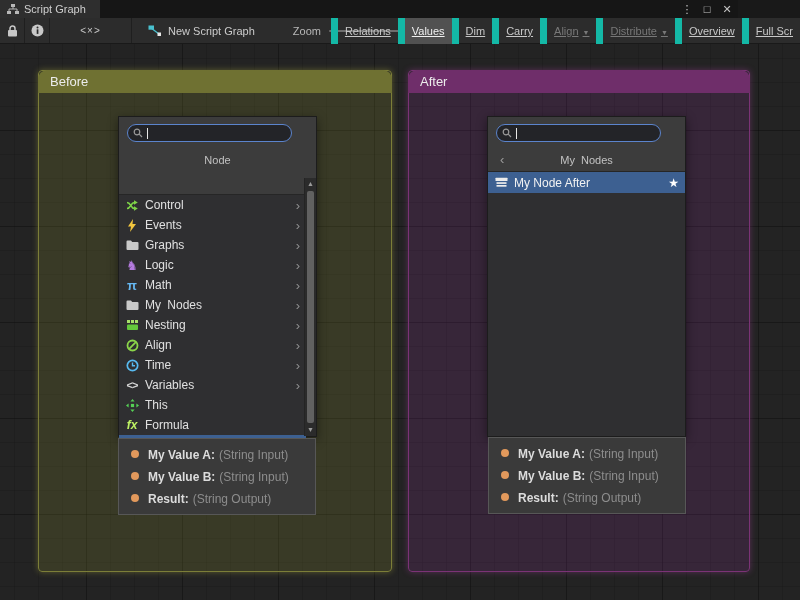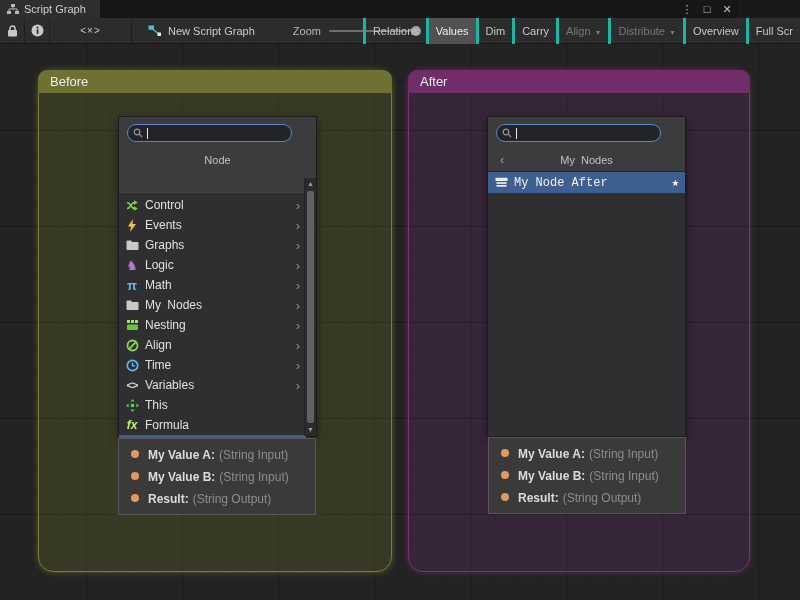--- a/index.html
+++ b/index.html
@@ -16,37 +16,37 @@
   
   .toolbar { position:absolute; left:0; top:18px; width:800px; height:26px; background:#2c2c2c; border-bottom:1px solid #191919; display:flex; align-items:stretch; }
   .tb-btn { display:flex; align-items:center; justify-content:center; color:#c8c8c8; font-size:11px; border-right:1px solid #1f1f1f; padding:0 8px; }
   .tb-left { display:flex; }
   .tb-lock { width:25px; } .tb-info { width:25px; } .tb-code { width:82px; font-size:10px; letter-spacing:1px; }
   .tb-new { display:flex; align-items:center; gap:6px; color:#cccccc; font-size:11px; padding:0 10px; margin-left:6px; }
   .tb-zoom { display:flex; align-items:center; gap:8px; margin-left:28px; color:#b8b8b8; font-size:11px; }
   .zoom-track { position:relative; width:88px; height:2px; background:#6e6e6e; border-radius:1px; }
   .zoom-handle { position:absolute; right:-4px; top:-4px; width:10px; height:10px; border-radius:50%; background:#a3a3a3; }
   .tb-right { position:absolute; right:0; top:0; height:26px; display:flex; }
-  .tb-right .tb-btn { border-right:none; border-left:3px solid #14b8a6; padding:0 7px; white-space:nowrap; }
+  .tb-right .tb-btn { border-right:none; border-left:7px solid #14b8a6; padding:0 7px; white-space:nowrap;text-decoration:underline; }
   .tb-btn.active { background:#515151; color:#f0f0f0; }
   .tb-btn.disabled { color:#787878; }
   .dd-arrow { font-size:7px; margin-left:4px; position:relative; top:1px; }
 
   
   .canvas { position:absolute; left:0; top:44px; width:800px; height:556px; background-color:#232323;
     background-image:
       linear-gradient(rgba(0,0,0,0.22) 1px, transparent 1px),
       linear-gradient(90deg, rgba(0,0,0,0.22) 1px, transparent 1px),
       linear-gradient(rgba(0,0,0,0.10) 1px, transparent 1px),
       linear-gradient(90deg, rgba(0,0,0,0.10) 1px, transparent 1px);
     background-size:96px 96px, 96px 96px, 24px 24px, 24px 24px;
     background-position:-10px -10px; }
 
   
-  .group { position:absolute; top:26px; height:502px; border-radius:15px; }
+  .group { position:absolute; top:26px; height:502px; border-radius:4px; }
   .group-header { height:23px; line-height:23px; padding-left:12px; font-size:13px; color:#ececec; border-radius:9px 9px 0 0; }
   .group.before { left:38px; width:354px; background:rgba(190,195,60,0.15); border:1px solid #7c7e38; box-shadow:0 0 6px rgba(200,200,70,0.35); }
   .group.before .group-header { background:#6f7132; margin:-1px -1px 0 -1px; }
   .group.after { left:408px; width:342px; background:rgba(175,55,190,0.14); border:1px solid #7b3376; box-shadow:0 0 6px rgba(190,70,180,0.35); }
   .group.after .group-header { background:#6f2e6a; margin:-1px -1px 4px -1px; }
 
   
   .finder { position:absolute; width:199px; height:321px; background:#3c3c3c; border:1px solid #1c1c1c; box-shadow:0 3px 10px rgba(0,0,0,0.45); }
   .finder.before-finder { left:118px; top:72px; }
   .finder.after-finder { left:487px; top:72px; }
@@ -56,21 +56,21 @@
   .caret { width:1px; height:11px; background:#e8e8e8; }
   .finder-header { position:absolute; left:0; right:0; top:30px; height:26px; text-align:center; line-height:26px; font-size:11px; color:#c2c2c2; }
   .back-chev { position:absolute; left:12px; top:0; color:#9a9a9a; font-size:13px; }
   .finder-list { position:absolute; left:0; right:0; bottom:0; background:#2f2f31; border-top:1px solid #262626; }
   .before-finder .finder-list { top:77px; }
   .after-finder  .finder-list { top:54px; }
   .f-row { position:relative; height:20px; display:flex; align-items:center; padding:0 3px 0 5px; color:#e0e0e0; font-size:12px; gap:5px; }
   .before-finder .f-row { width:187px; }
   .f-row .lbl { flex:1; white-space:nowrap; overflow:hidden; }
   .f-row .chev { color:#909090; font-size:13px; padding-right:3px; }
-  .f-row.selected { background:#3d6091; color:#f2f2f2;font-family:Liberation Mono, monospace; }
+  .f-row.selected { background:#3d6091; color:#f2f2f2; }
   .f-row .star { color:#ffffff; font-size:12px; padding-right:3px; }
   .after-finder .f-row { height:21px; }
   .ficon { width:16px; display:flex; align-items:center; justify-content:center; flex:0 0 16px; }
   .ficon.txt { font-size:12px; font-weight:bold; }
 
   
   .scrollbar { position:absolute; right:0; top:61px; bottom:0; width:12px; background:#2b2b2b; border-left:1px solid #242424; }
   .sb-arrow { position:absolute; left:0; width:11px; height:12px; color:#9a9a9a; font-size:7px; text-align:center; line-height:12px; }
   .sb-up { top:0; } .sb-down { bottom:0; }
   .sb-thumb { position:absolute; left:2px; right:2px; top:13px; bottom:13px; background:#616161; border-radius:2px; }

